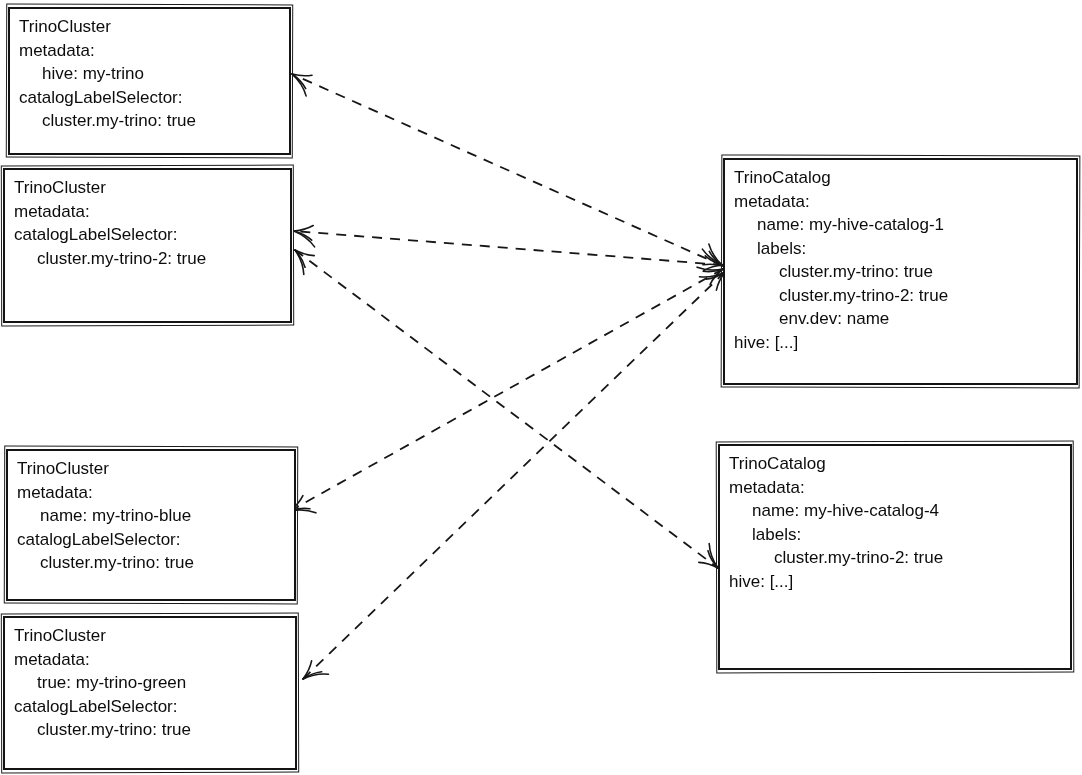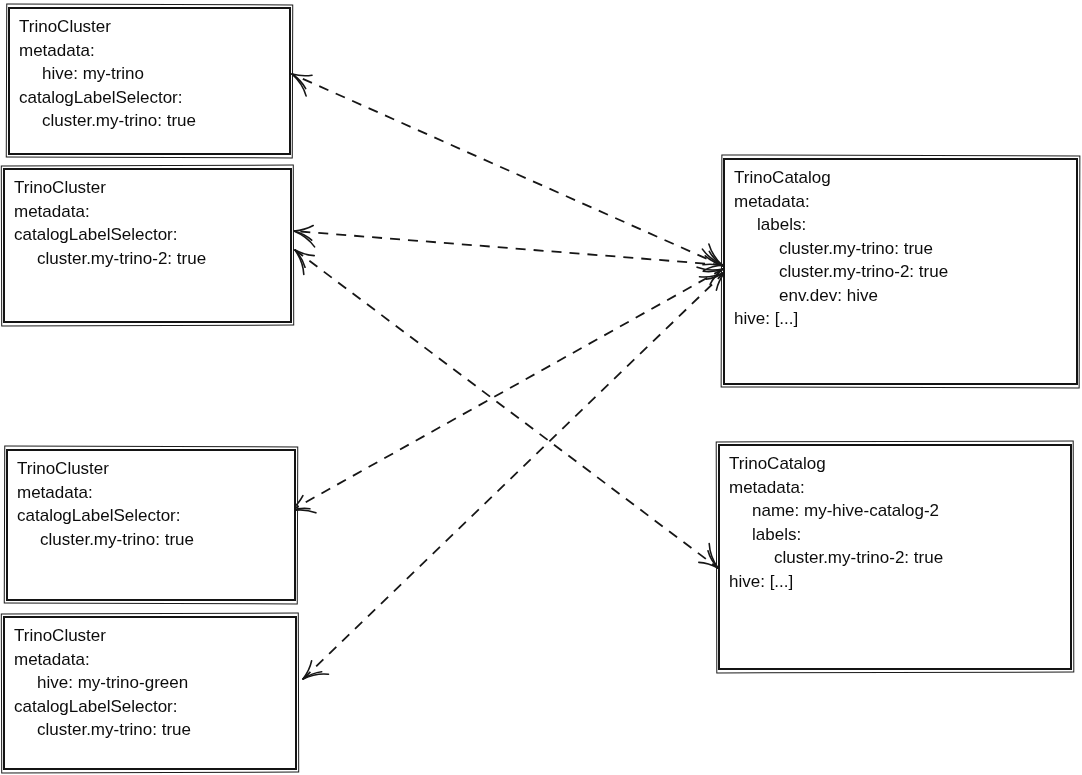--- a/index.html
+++ b/index.html
@@ -102,44 +102,46 @@
   <div class="node sk-b" style="left:3px;top:168px;width:289px;height:155px;">
     <div class="yline">TrinoCluster</div>
     <div class="yline">metadata:</div>
     <div class="yline">catalogLabelSelector:</div>
     <div class="yline i1">cluster.my-trino-2: true</div>
   </div>
 
   <div class="node sk-a" style="left:6px;top:449px;width:290px;height:152px;">
     <div class="yline">TrinoCluster</div>
     <div class="yline">metadata:</div>
+    <div class="yline i1">name: my-trino-blue</div>
     <div class="yline">catalogLabelSelector:</div>
     <div class="yline i1">cluster.my-trino: true</div>
   </div>
 
   <div class="node sk-b" style="left:3px;top:616px;width:294px;height:154px;">
     <div class="yline">TrinoCluster</div>
     <div class="yline">metadata:</div>
-    <div class="yline i1">hive: my-trino-green</div>
+    <div class="yline i1">true: my-trino-green</div>
     <div class="yline">catalogLabelSelector:</div>
     <div class="yline i1">cluster.my-trino: true</div>
   </div>
 
   <div class="node sk-a" style="left:723px;top:158px;width:355px;height:227px;">
     <div class="yline">TrinoCatalog</div>
     <div class="yline">metadata:</div>
+    <div class="yline i1">name: my-hive-catalog-1</div>
     <div class="yline i1">labels:</div>
     <div class="yline i2">cluster.my-trino: true</div>
     <div class="yline i2">cluster.my-trino-2: true</div>
-    <div class="yline i2">env.dev: hive</div>
+    <div class="yline i2">env.dev: name</div>
     <div class="yline">hive: [...]</div>
   </div>
 
   <div class="node sk-b" style="left:718px;top:444px;width:354px;height:226px;">
     <div class="yline">TrinoCatalog</div>
     <div class="yline">metadata:</div>
-    <div class="yline i1">name: my-hive-catalog-2</div>
+    <div class="yline i1">name: my-hive-catalog-4</div>
     <div class="yline i1">labels:</div>
     <div class="yline i2">cluster.my-trino-2: true</div>
     <div class="yline">hive: [...]</div>
   </div>
 
 </div>
 
 </body></html>

